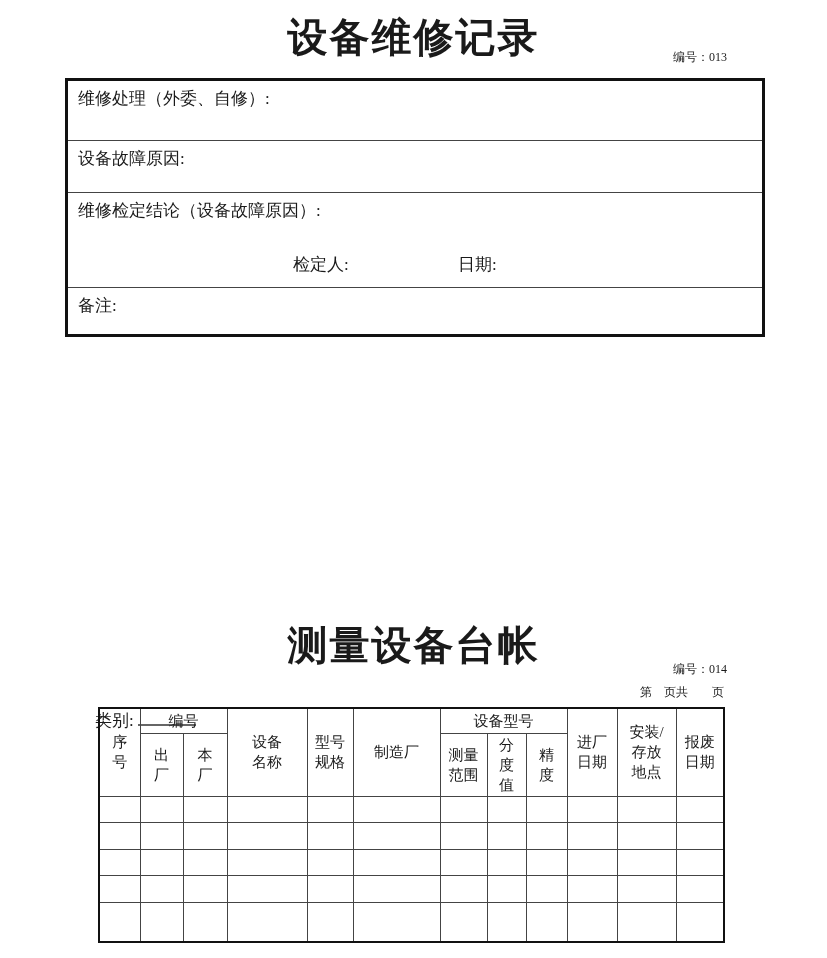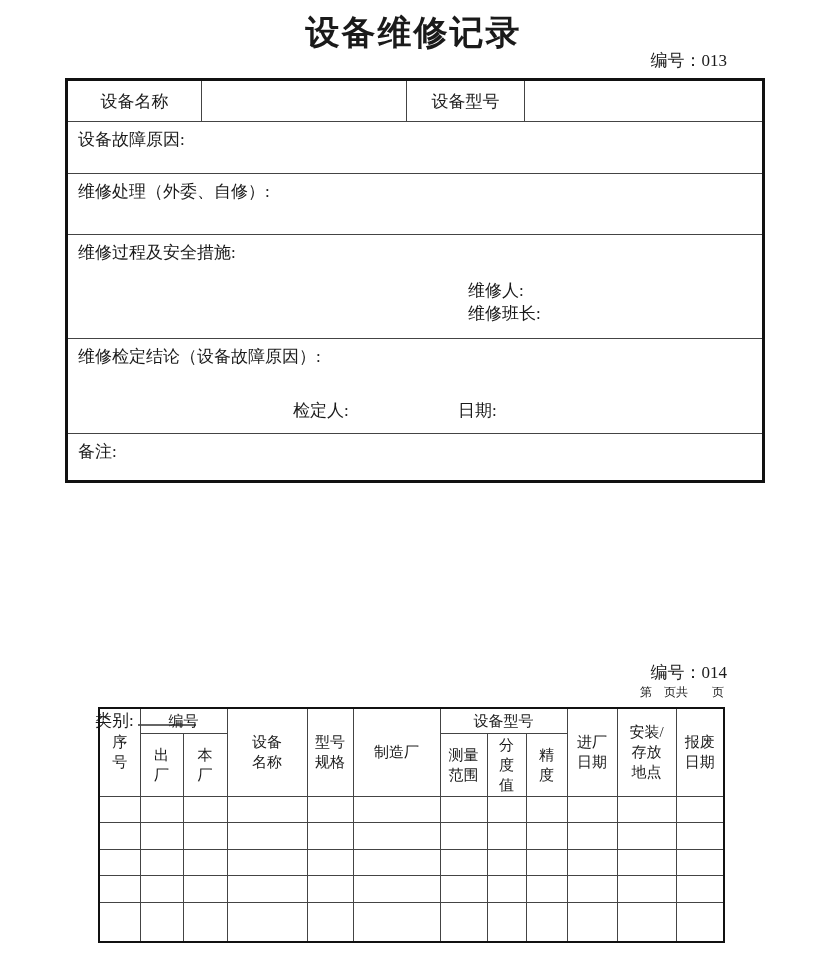--- a/index.html
+++ b/index.html
@@ -14,31 +14,31 @@
     background: #ffffff;
     font-family: "Liberation Serif", "DejaVu Serif", serif;
     color: #1a1a1a;
     overflow: hidden;
   }
   .form-title {
     position: absolute;
     left: 0;
     width: 827px;
     text-align: center;
-    font-size: 34px;
+    font-size: 40px;
     font-weight: bold;
     letter-spacing: 2px;
     white-space: nowrap;
   }
   .title-1 { top: 10px; }
   .title-2 { top: 618px; }
   .serial {
     position: absolute;
     right: 100px;
-    font-size: 17px;
+    font-size: 12px;
     white-space: nowrap;
   }
   .serial-1 { top: 49px; }
   .serial-2 { top: 661px; margin-left: 15px; }
   .category-line {
     position: absolute;
     left: 95px;
     top: 684px;
     font-size: 17px;
     white-space: nowrap;
@@ -125,60 +125,46 @@
   <div class="serial serial-1">编号：013</div>
 
   <table class="tbl1">
     <colgroup>
       <col style="width:135px">
         <col style="width:205px">
         <col style="width:118px">
         <col style="width:239px">
     </colgroup>
     <tbody>
-      <tr style="height:42px">
-        <td class="lbl">设备名称</td>
-        <td></td>
-        <td class="lbl">设备型号</td>
-        <td></td>
+      <tr style="height:61px">
+        <td class="wide" colspan="4">
+          <span>维修处理（外委、自修）:</span>
+        </td>
       </tr>
       <tr style="height:52px">
         <td class="wide" colspan="4">
           <span>设备故障原因:</span>
-        </td>
-      </tr>
-      <tr style="height:61px">
-        <td class="wide" colspan="4">
-          <span>维修处理（外委、自修）:</span>
-        </td>
-      </tr>
-      <tr style="height:104px">
-        <td class="wide" colspan="4">
-          <span>维修过程及安全措施:</span>
-          <div class="float-block repair-signs">
-            <div>维修人:</div>
-            <div>维修班长:</div>
-          </div>
         </td>
       </tr>
       <tr style="height:95px">
         <td class="wide" colspan="4">
           <span>维修检定结论（设备故障原因）:</span>
           <span class="float-block verify-sign">检定人:</span>
           <span class="float-block date-sign">日期:</span>
         </td>
       </tr>
       <tr style="height:48px">
         <td class="wide" colspan="4">
           <span>备注:</span>
         </td>
       </tr>
     </tbody>
   </table>
 
+  <div class="form-title title-2">测量设备台帐</div>
   <div class="serial serial-2">编号：014</div>
 
   <div class="category-line">
     <span>类别:</span><span class="category-underline"></span>
   </div>
   <div class="page-counter">第　页共　　页</div>
 
   <table class="tbl2">
     <colgroup>
       <col style="width:41px">

